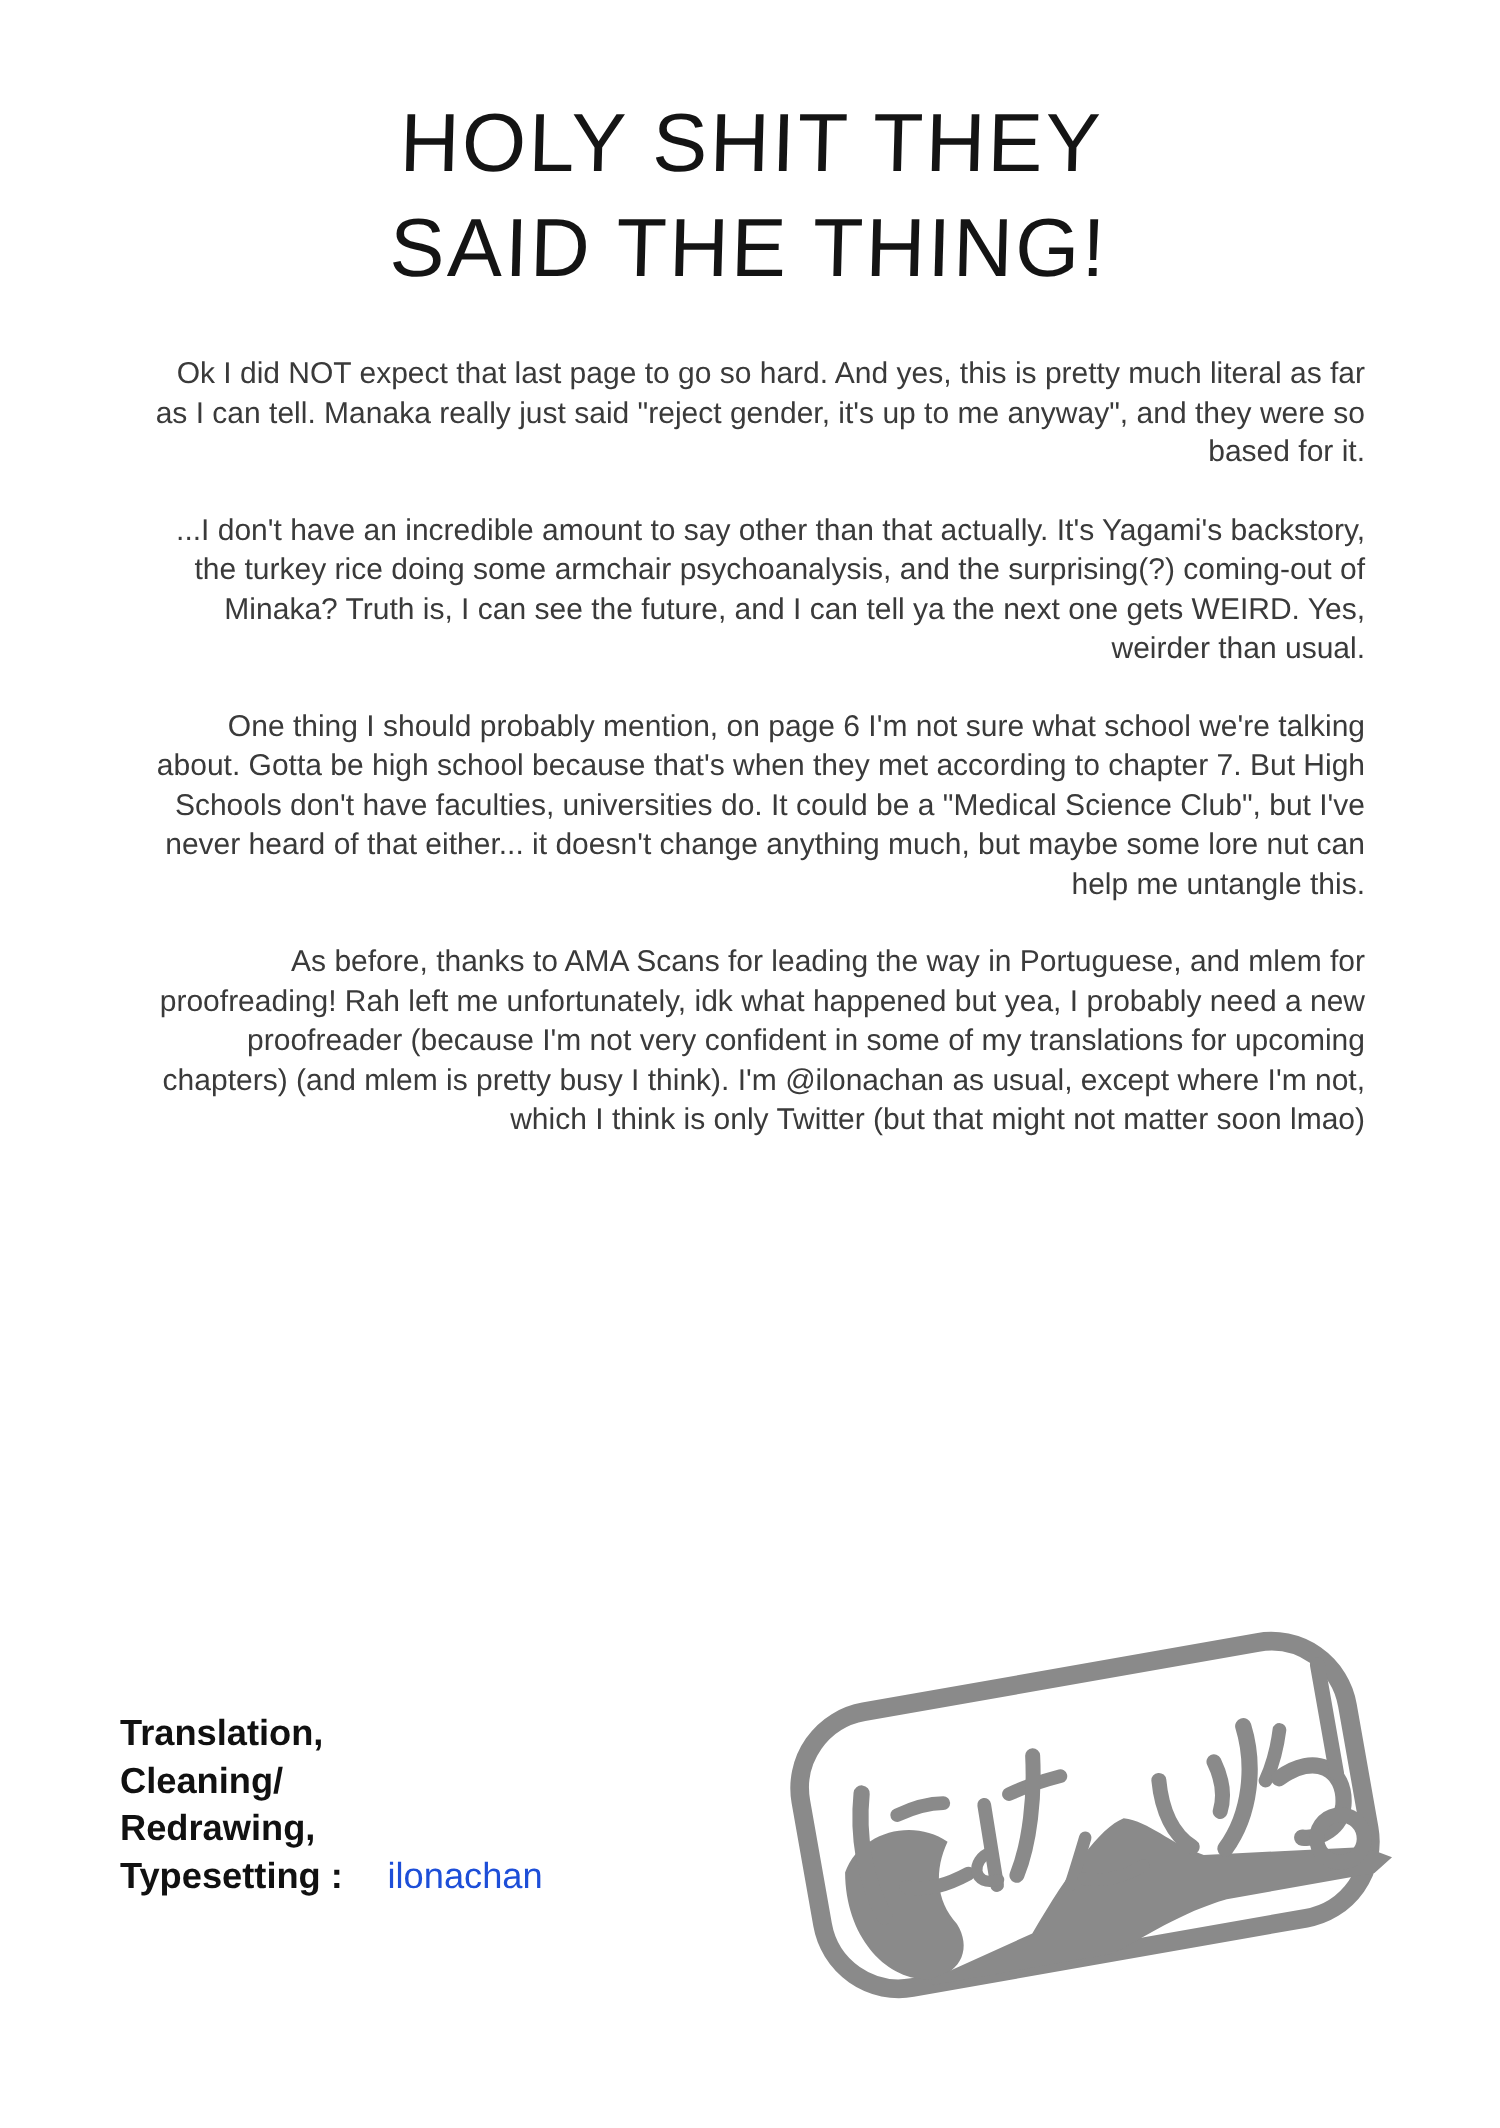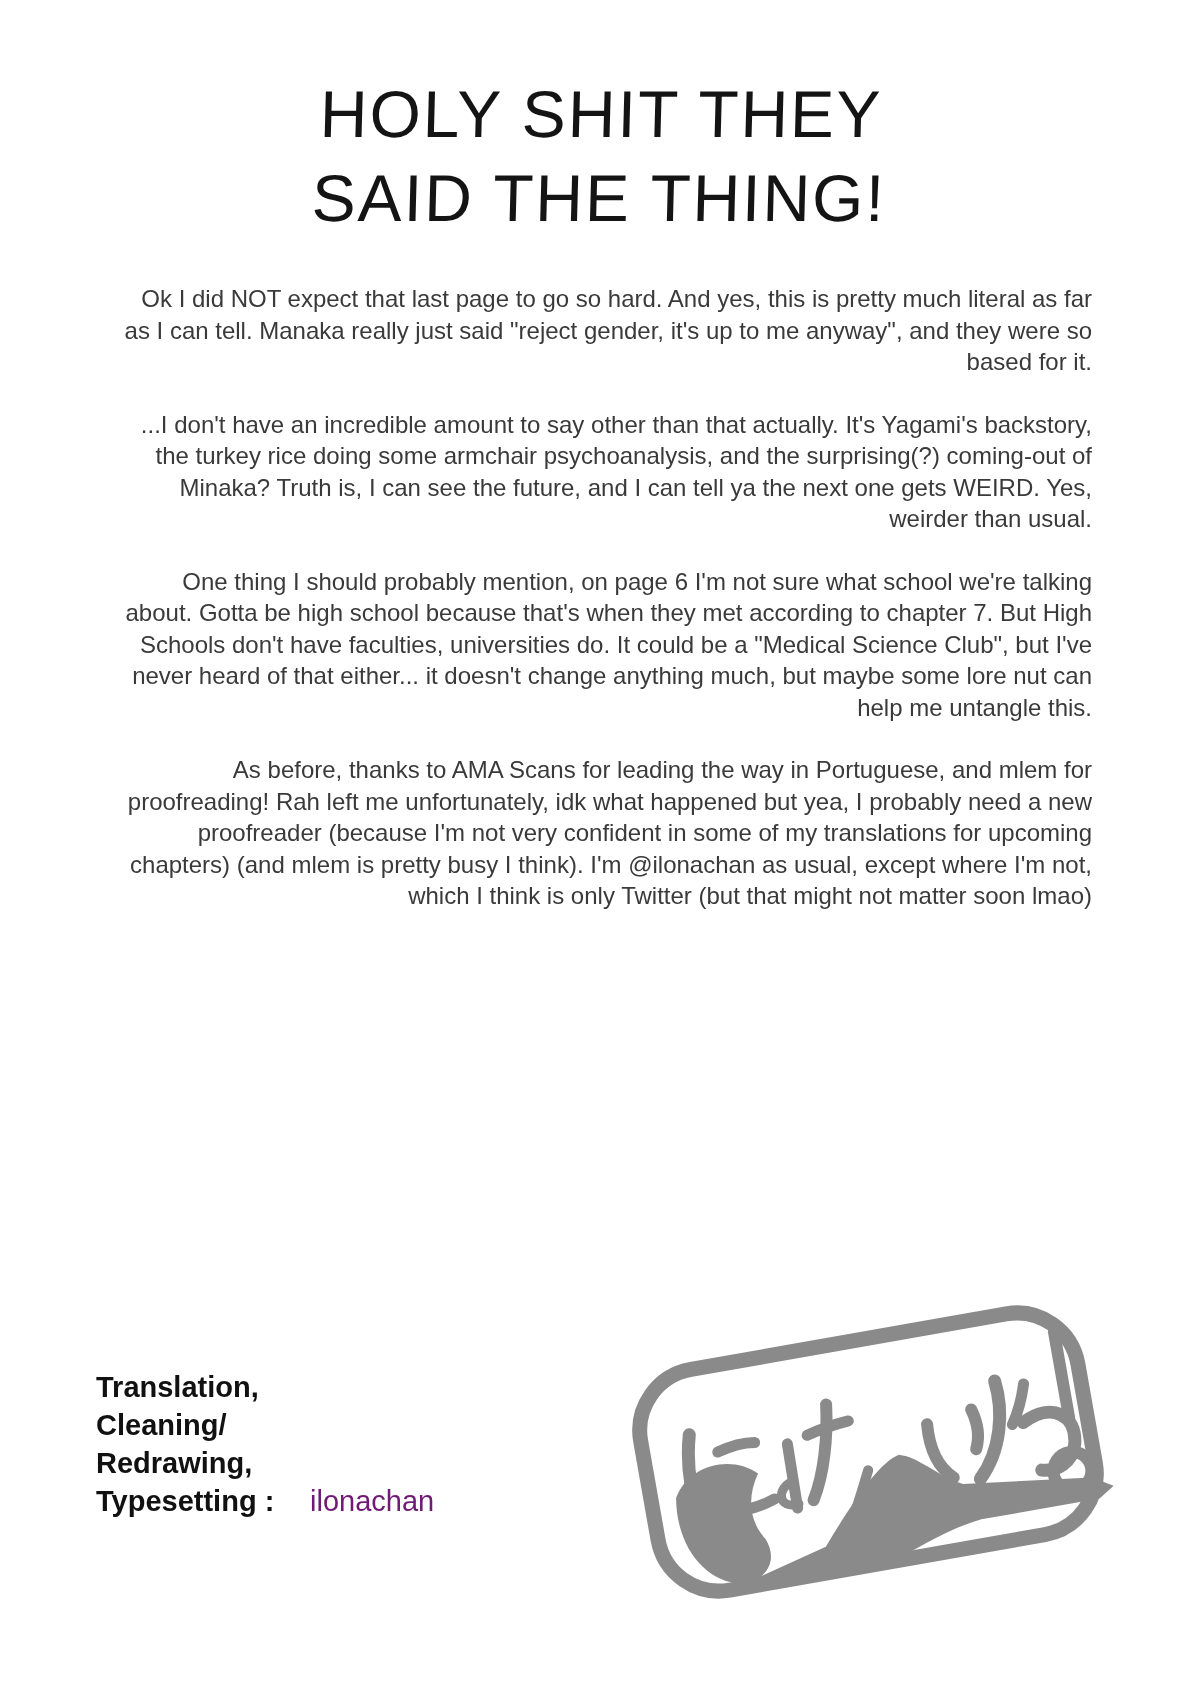--- a/index.html
+++ b/index.html
@@ -36,21 +36,21 @@
     position:absolute;
     left:73px; top:1368px;
     font-size:29px;
     line-height:38px;
     color:#111111;
     margin-left:23px;
   }
   .credit-role { font-weight:700; }
   .credit-row { display:grid; grid-template-columns:214px auto; }
   .credit-row .credit-label { font-weight:700; }
-  .credit-row .credit-value { font-weight:400; color:#701a75; }
+  .credit-row .credit-value { font-weight:400; color:#1d4ed8; }
   .stamp {
     position:absolute;
     left:638px; top:1332px;
     width:460px; height:240px;
     transform:rotate(-10deg);
   }
   .stamp svg { overflow:visible; display:block; }
   .sr-only {
     position:absolute; left:0; top:0;
     width:1px; height:1px;

